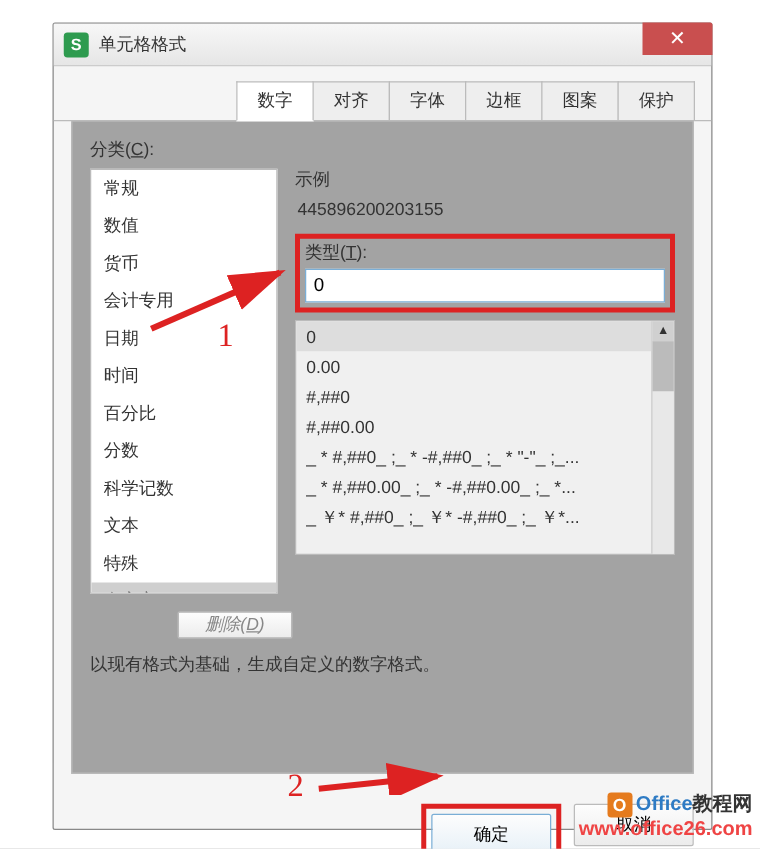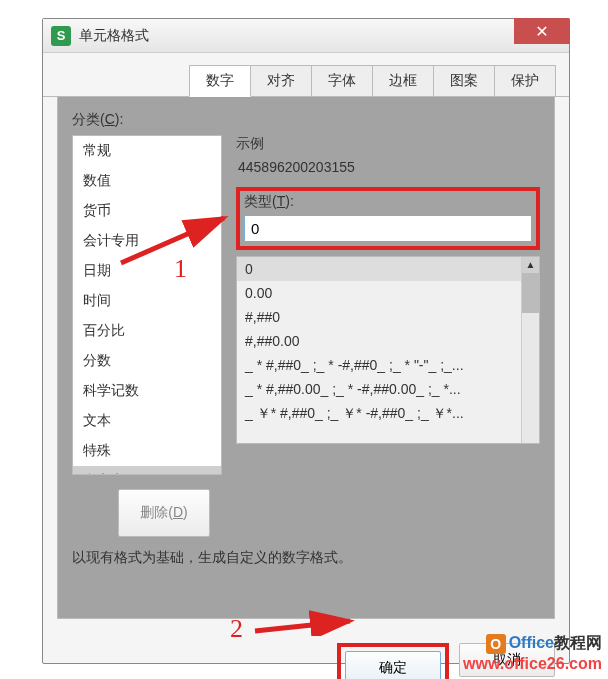--- a/index.html
+++ b/index.html
@@ -159,28 +159,29 @@
       line-height: 16px;
       color: #333;
     }
     .vscroll .thumb {
       height: 40px;
       background: #bbb;
       margin: 0;
     }
     .delete-btn {
       margin-top: 14px;
-      margin-left: 46px;
+      margin-left: 70px;
       width: 92px;
-      height: 48px;
+      height: 22px;
       border: 1px solid #bbb;
       background: linear-gradient(#fdfdfd, #ececec);
       color: #888;
       font-size: 14px;
       border-radius: 2px;
+      font-style: italic;
     }
     .hint { margin-top: 12px; font-size: 14px; }
     .footer {
       display: flex;
       justify-content: flex-end;
       padding: 10px 14px 0 14px;
       gap: 10px;
     }
     .ok-box {
       border: 4px solid #d22;

